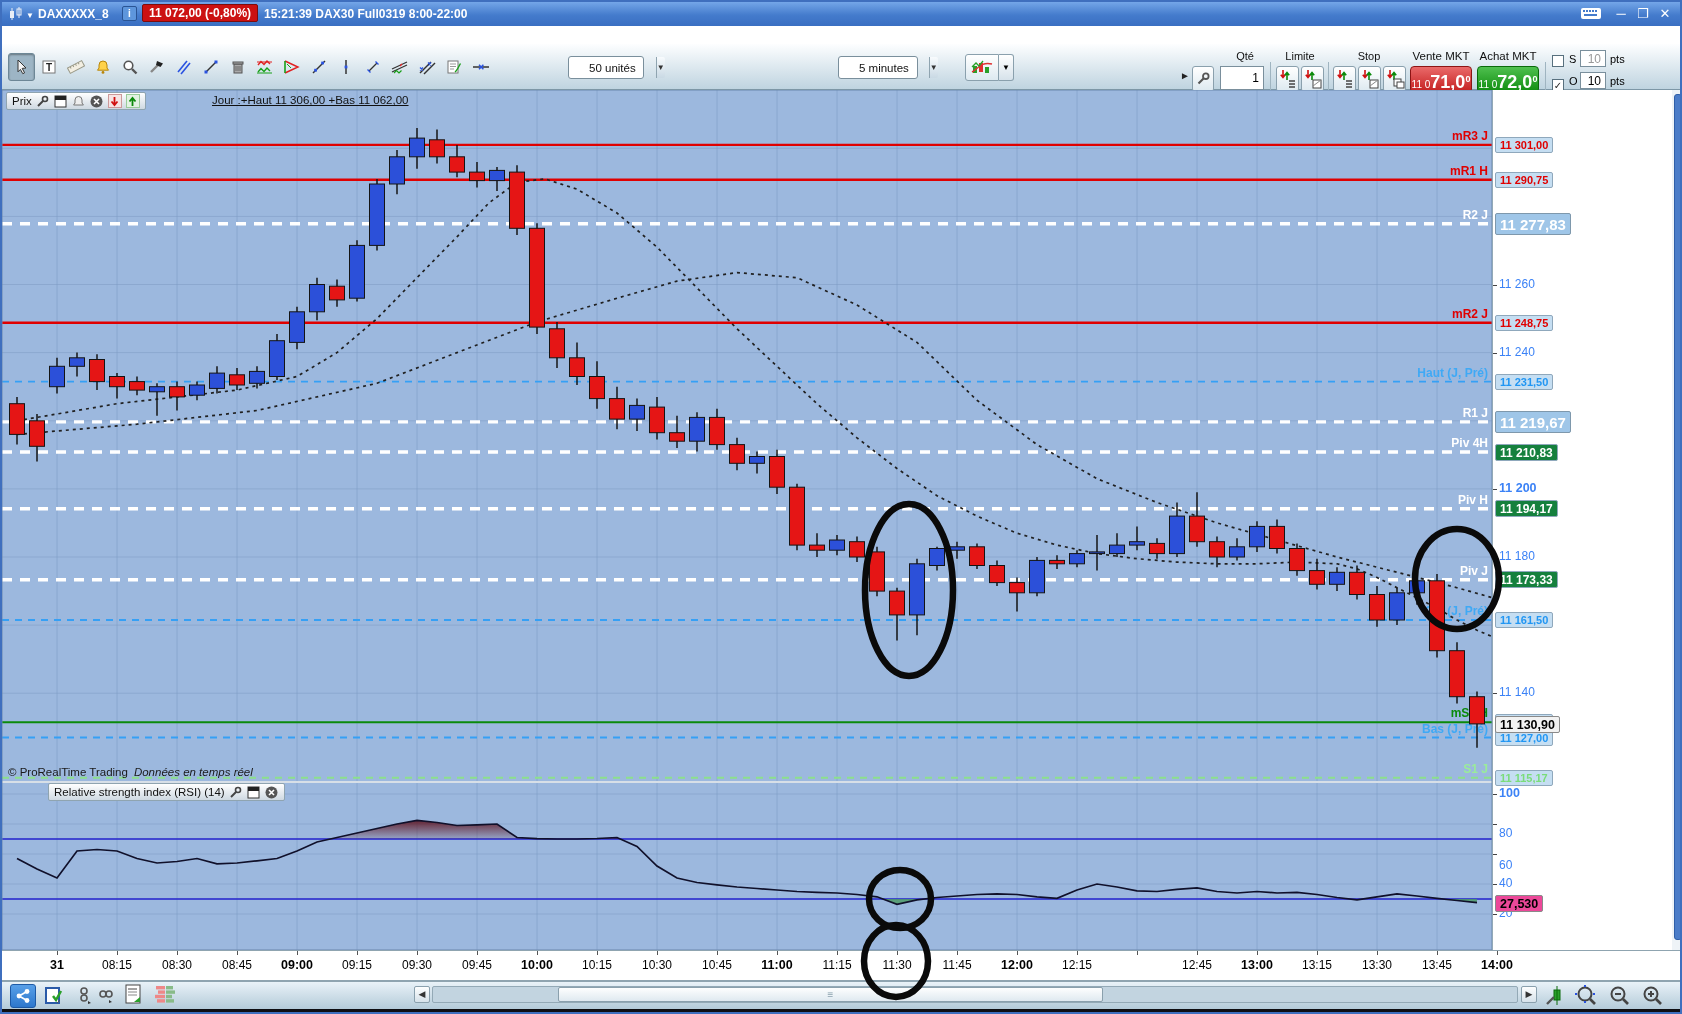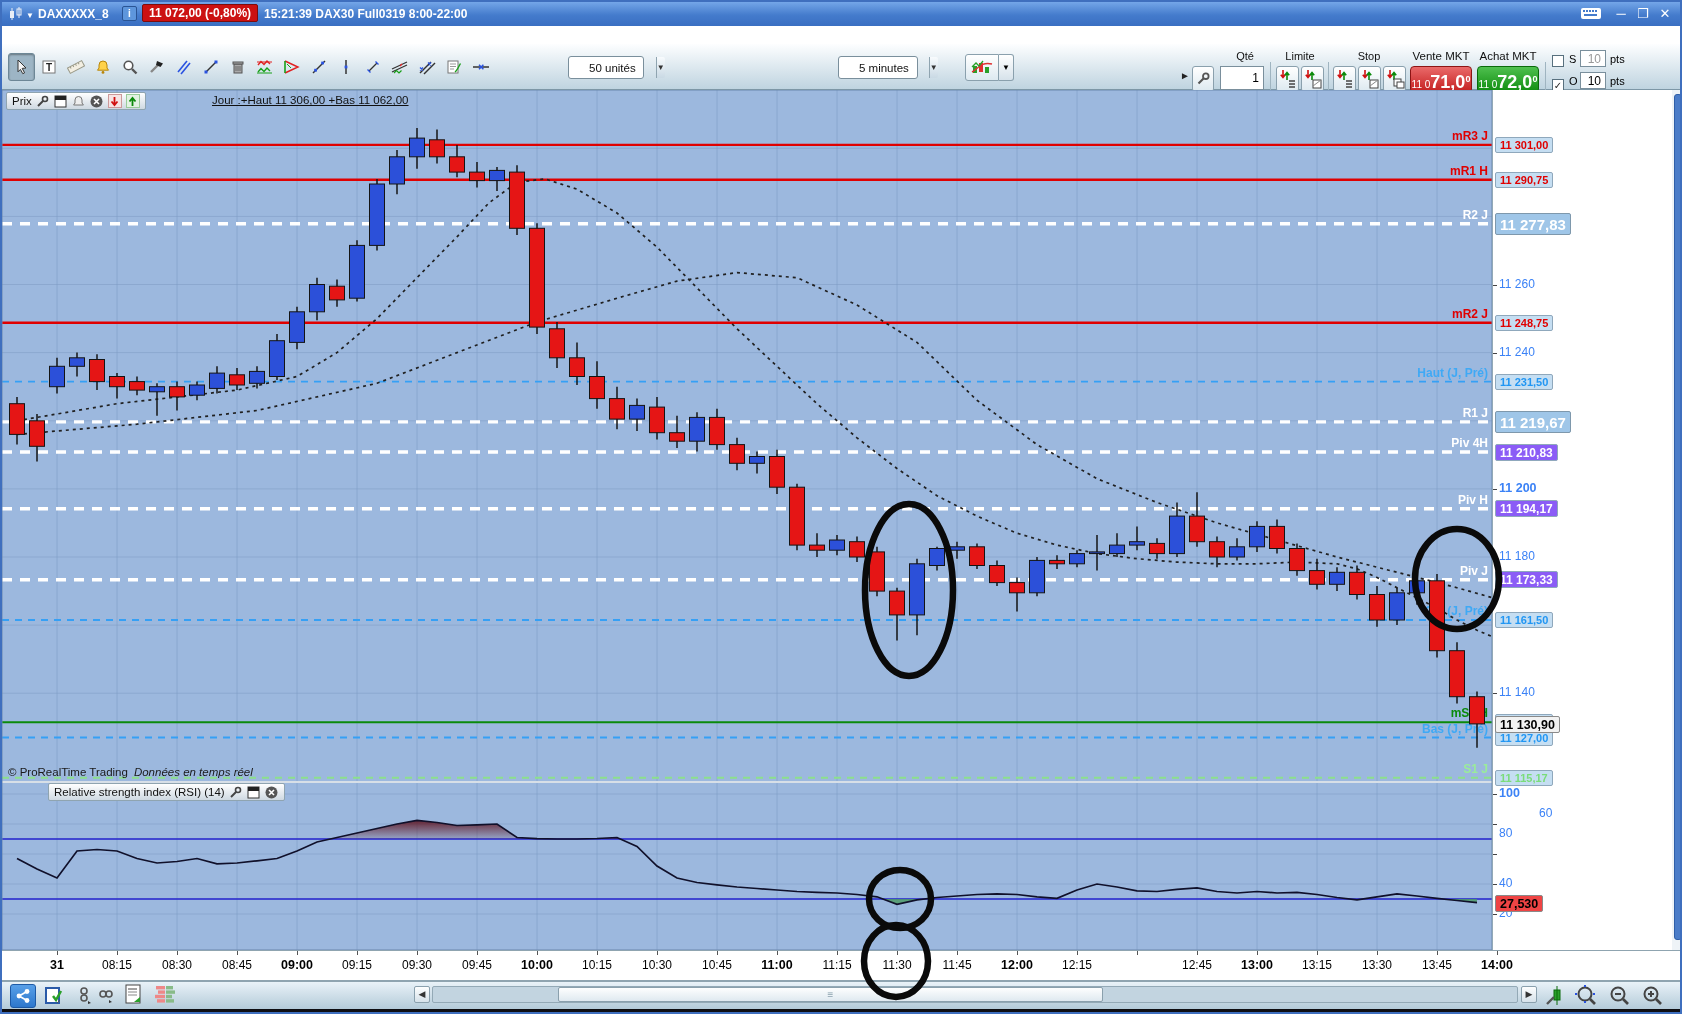--- a/index.html
+++ b/index.html
@@ -64,21 +64,21 @@
   .panel-hdr{display:inline-flex;align-items:center;gap:4px;background:linear-gradient(#ffffff,#cfd9e2);
     border:1px solid #8fa4b0;border-radius:2px;padding:1px 5px;font-size:11.5px;color:#111;height:18px;}
   .hico{display:inline-flex;width:14px;height:14px;align-items:center;justify-content:center;}
   .day-info{font-size:11.5px;color:#111;white-space:nowrap;}
   .copyright{font-size:11.5px;color:#1a1a1a;white-space:nowrap;}
   .copyright i{margin-left:6px;}
 
   .badge{position:absolute;left:2px;font-weight:bold;font-size:11px;background:#c5def2;
     border:1px solid #8fa8bc;border-radius:2px;padding:0 4px;height:16px;line-height:15px;white-space:nowrap;}
   .badge.big{background:#9fc6e8;color:#fff;font-size:15px;height:22px;line-height:21px;border-color:#7e98ac;}
-  .badge.mid{background:#8b5cf6;color:#fff;font-size:12px;height:17px;line-height:16px;}
+  .badge.mid{background:#15803d;color:#fff;font-size:12px;height:17px;line-height:16px;}
   .badge.red{color:#e00000;}
   .badge.blue{color:#2196f3;}
   .badge.green{color:#0a8a0a;}
   .badge.palegreen{color:#7adc7a;}
   .badge.current{background:#f2f2f2;border-color:#8a8a8a;color:#000;font-size:12.5px;height:17px;line-height:16px;}
   .tick{position:absolute;left:6px;font-size:12px;color:#3b82f6;white-space:nowrap;}
   .tick.bold{font-weight:bold;font-size:12.5px;}
   .tickmark{position:absolute;left:0px;width:4px;height:1px;background:#444;}
 
   #timeaxis{left:0;top:948px;width:100%;height:31px;background:#fff;border-top:1px solid #8fa4b0;border-bottom:1px solid #8fa4b0;}
@@ -696,27 +696,27 @@
       <div class="badge mid" style="top:481.20000000000005px;">11 173,33</div>
       <div class="badge blue" style="top:522px;">11 161,50</div>
       <div class="badge green" style="top:624.2px;">11 131,50</div>
       <div class="badge blue" style="top:639.5px;">11 127,00</div>
       <div class="badge palegreen" style="top:679.8px;">11 115,17</div>
       <div class="badge current" style="top:626.2px;z-index:5;">11 130,90</div>
       <div class="tick bold" style="top:696px;">100</div>
       <div class="tickmark" style="top:704px;"></div>
       <div class="tick" style="top:736px;">80</div>
       <div class="tickmark" style="top:734px;"></div>
-      <div class="tick" style="top:716px;margin-left:40px;">60</div>
+      <div class="tick" style="top:768px;">60</div>
       <div class="tickmark" style="top:764px;"></div>
       <div class="tick" style="top:786px;">40</div>
       <div class="tickmark" style="top:794px;"></div>
       <div class="tick" style="top:816px;">20</div>
       <div class="tickmark" style="top:824px;"></div>
-      <div class="badge current" style="top:804.7px;background:#ef4444;">27,530</div>
+      <div class="badge current" style="top:804.7px;background:#ec4899;">27,530</div>
     </div>
   <div id="vscroll" class="abs">
       <div class="thumb"></div>
     </div>
 
   <div id="timeaxis" class="abs">
       <div class="tlabel bold" style="left: 55px;">31</div>
       <div class="ttick" style="left: 55px;"></div>
       <div class="tlabel" style="left: 115px;">08:15</div>
       <div class="ttick" style="left: 115px;"></div>

